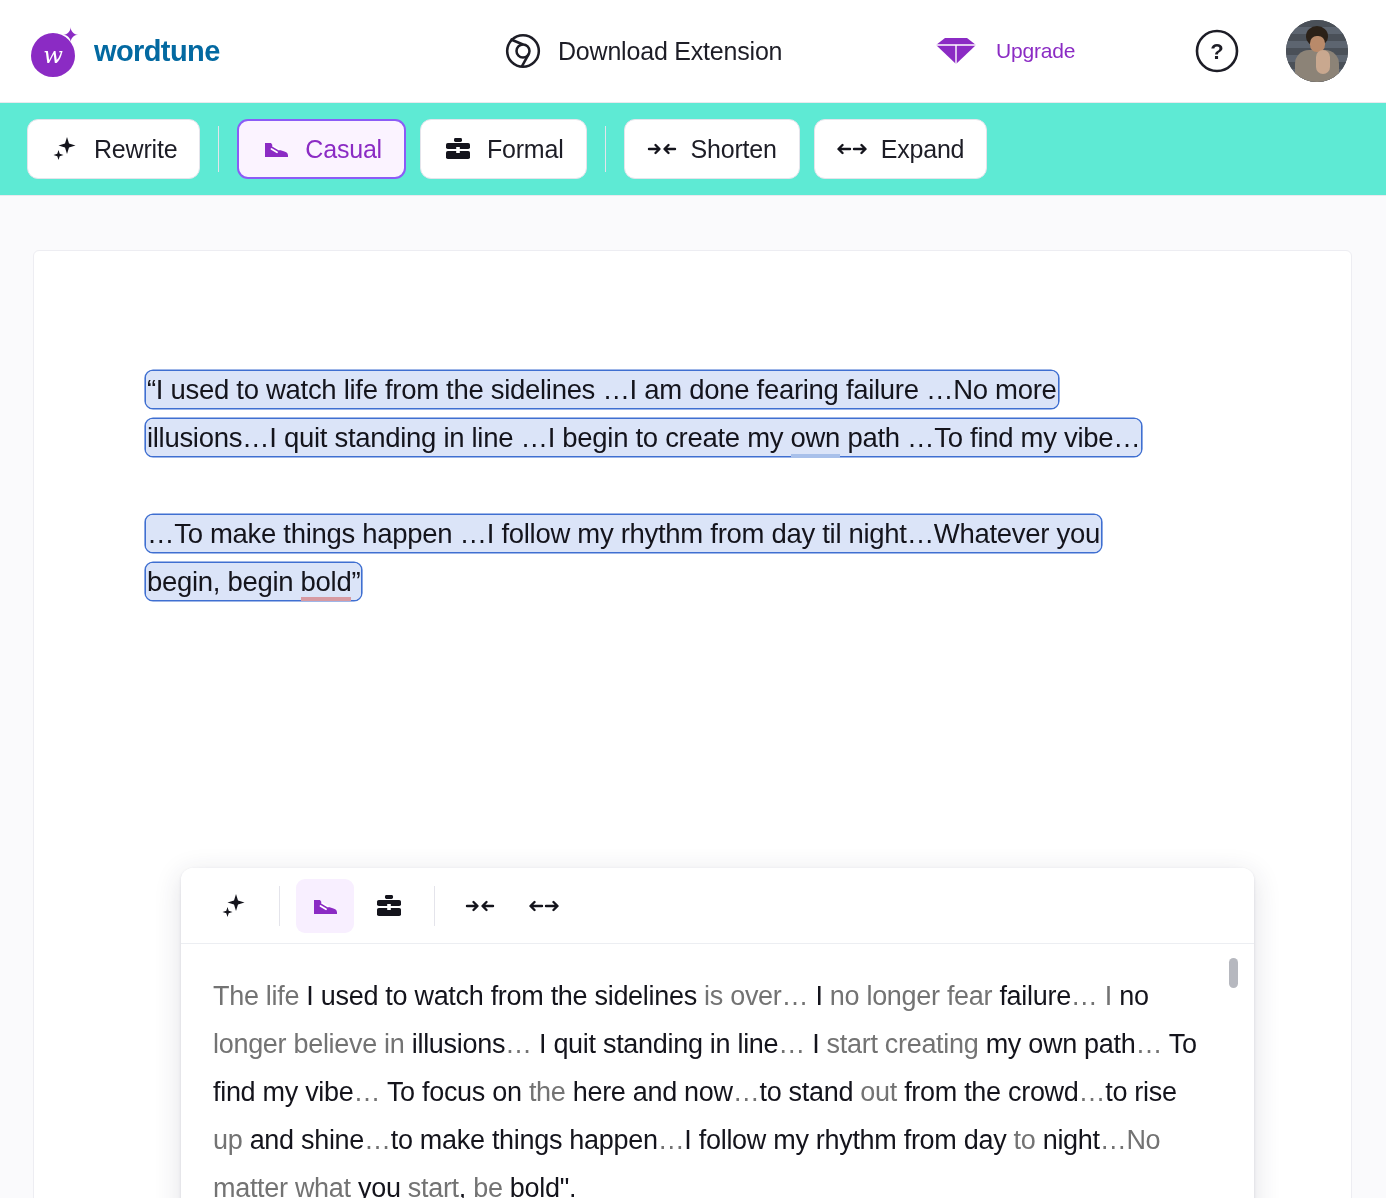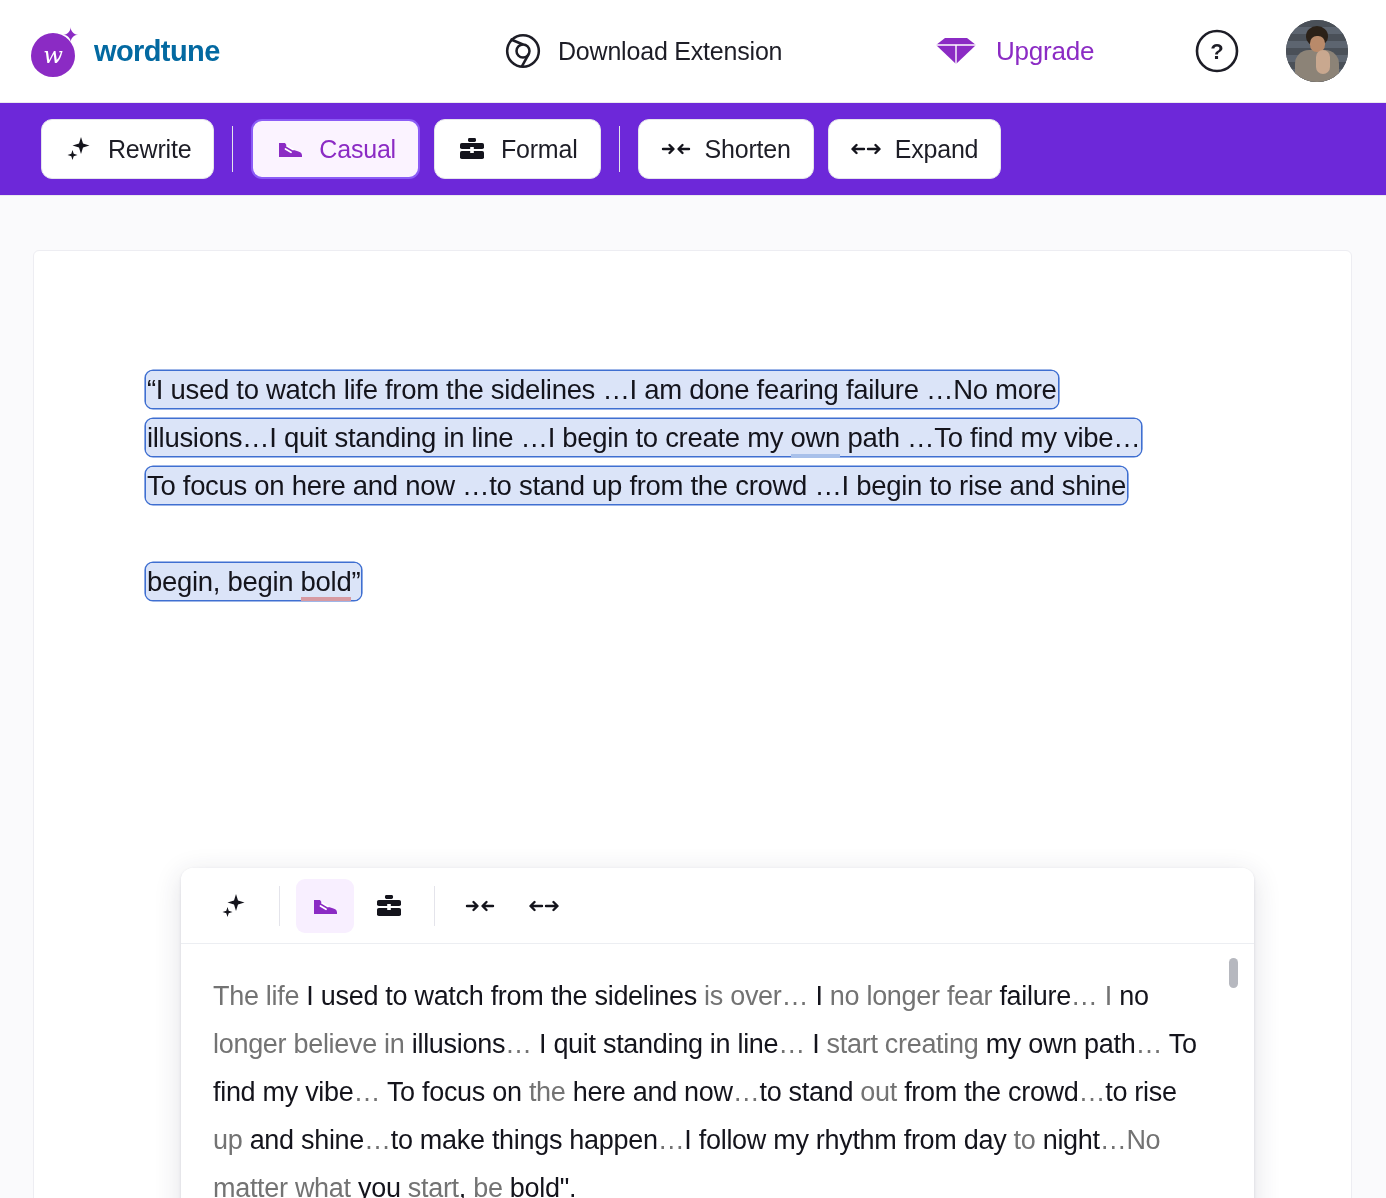--- a/index.html
+++ b/index.html
@@ -81,21 +81,21 @@
 
   .upgrade {
     position: absolute;
     left: 934px;
     display: flex;
     align-items: center;
     gap: 18px;
     cursor: pointer;
   }
   .upgrade .label {
-    font-size: 26px;
+    font-size: 21px;
     color: #8B2BC4;
     letter-spacing: -0.2px;
   }
   .gem { width: 44px; height: 30px; display:block; }
 
   .help-btn {
     position: absolute;
     left: 1194px;
     width: 46px; height: 46px;
     cursor: pointer;
@@ -118,25 +118,25 @@
   .avatar .av-face { position:absolute; left:24px; top:16px; width:15px; height:16px;
       background:#b98a6a; border-radius:45%; }
   .avatar .av-body { position:absolute; left:9px; top:30px; width:44px; height:34px;
       background:#8c8377; border-radius:14px 14px 0 0; }
   .avatar .av-arm  { position:absolute; left:30px; top:30px; width:14px; height:24px;
       background:#c9a88f; border-radius:8px; }
 
   
   .toolbar {
     height: 93px;
-    background: #6d28d9;
+    background: #5eead4;
     border-bottom: 1px solid #e9e9ee;
     display: flex;
     align-items: center;
-    padding-left: 41px;
+    padding-left: 27px;
   }
   .tb-btn {
     height: 60px;
     border: 1px solid #e4e4eb;
     border-radius: 11px;
     background: #ffffff;
     display: flex;
     align-items: center;
     gap: 14px;
     padding: 0 22px;
@@ -383,22 +383,22 @@
     <span>Expand</span>
   </div>
 </div>
 
 <div class="body-area">
   <div class="doc-card">
 
     <div class="src-text">
       <span class="ln">“I used to watch life from the sidelines …I am done fearing failure …No more</span><br>
       <span class="ln">illusions…I quit standing in line …I begin to create my <span class="u-blue">own</span> path …To find my vibe…</span><br>
-      <span class="ln">To focus on here and now …to stand up from the crowd …I begin to rise and shine</span><br>
       <br>
+      <span class="ln">…To make things happen …I follow my rhythm from day til night…Whatever you</span><br>
       <span class="ln">begin, begin <span class="u-red">bold</span>”</span>
     </div>
 
     <div class="popup">
 
       <div class="popup-toolbar">
         <div class="pt-btn">
           <span>
             <svg class="ico" viewBox="0 0 30 30" fill="#14141c">
               <path d="M17 3 L19 9.5 L25.5 11.5 L19 13.5 L17 20 L15 13.5 L8.5 11.5 L15 9.5 Z"></path>

